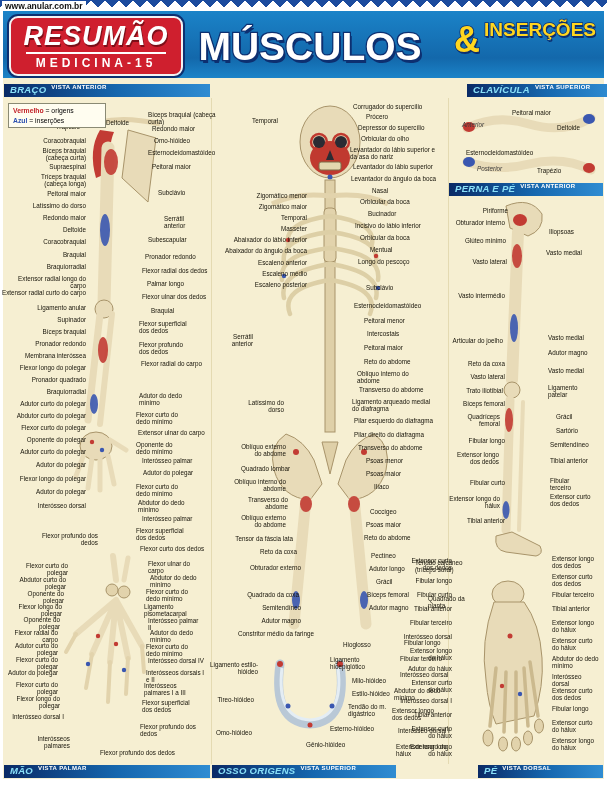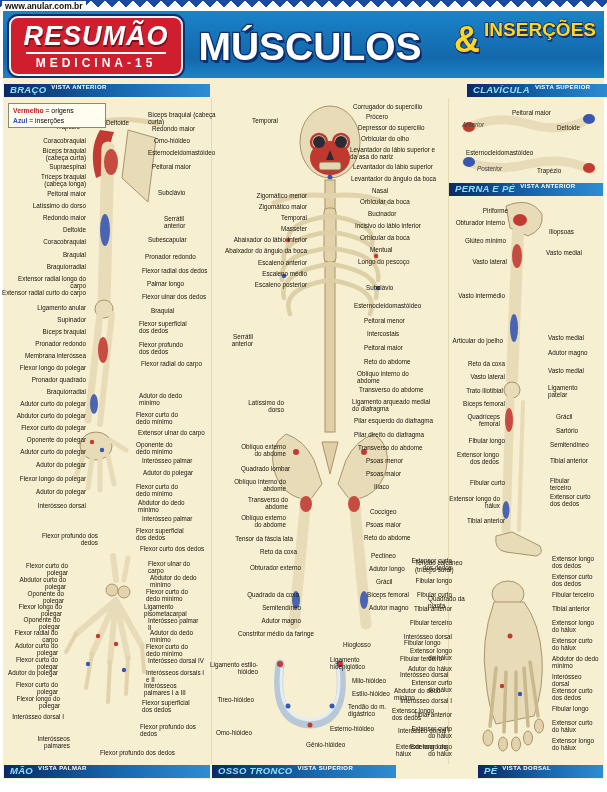--- a/index.html
+++ b/index.html
@@ -87,21 +87,21 @@
   </div>
   <div class="secbar" style="left:4px;top:765px;width:206px;">
     <span class="sec-title">MÃO</span>
     <span class="sec-view">VISTA PALMAR</span>
   </div>
   <div class="secbar" style="left:449px;top:183px;width:154px;">
     <span class="sec-title">PERNA E PÉ</span>
     <span class="sec-view">VISTA ANTERIOR</span>
   </div>
   <div class="secbar" style="left:212px;top:765px;width:184px;">
-    <span class="sec-title">OSSO TRONCO</span>
+    <span class="sec-title">OSSO ORIGENS</span>
     <span class="sec-view">VISTA SUPERIOR</span>
   </div>
   <div class="secbar" style="left:478px;top:765px;width:125px;">
     <span class="sec-title">PÉ</span>
     <span class="sec-view">VISTA DORSAL</span>
   </div>
 
   <div class="legend">
     <div><span class="red">Vermelho</span><span> = origens</span></div>
     <div><span class="blue">Azul</span><span> = inserções</span></div>

